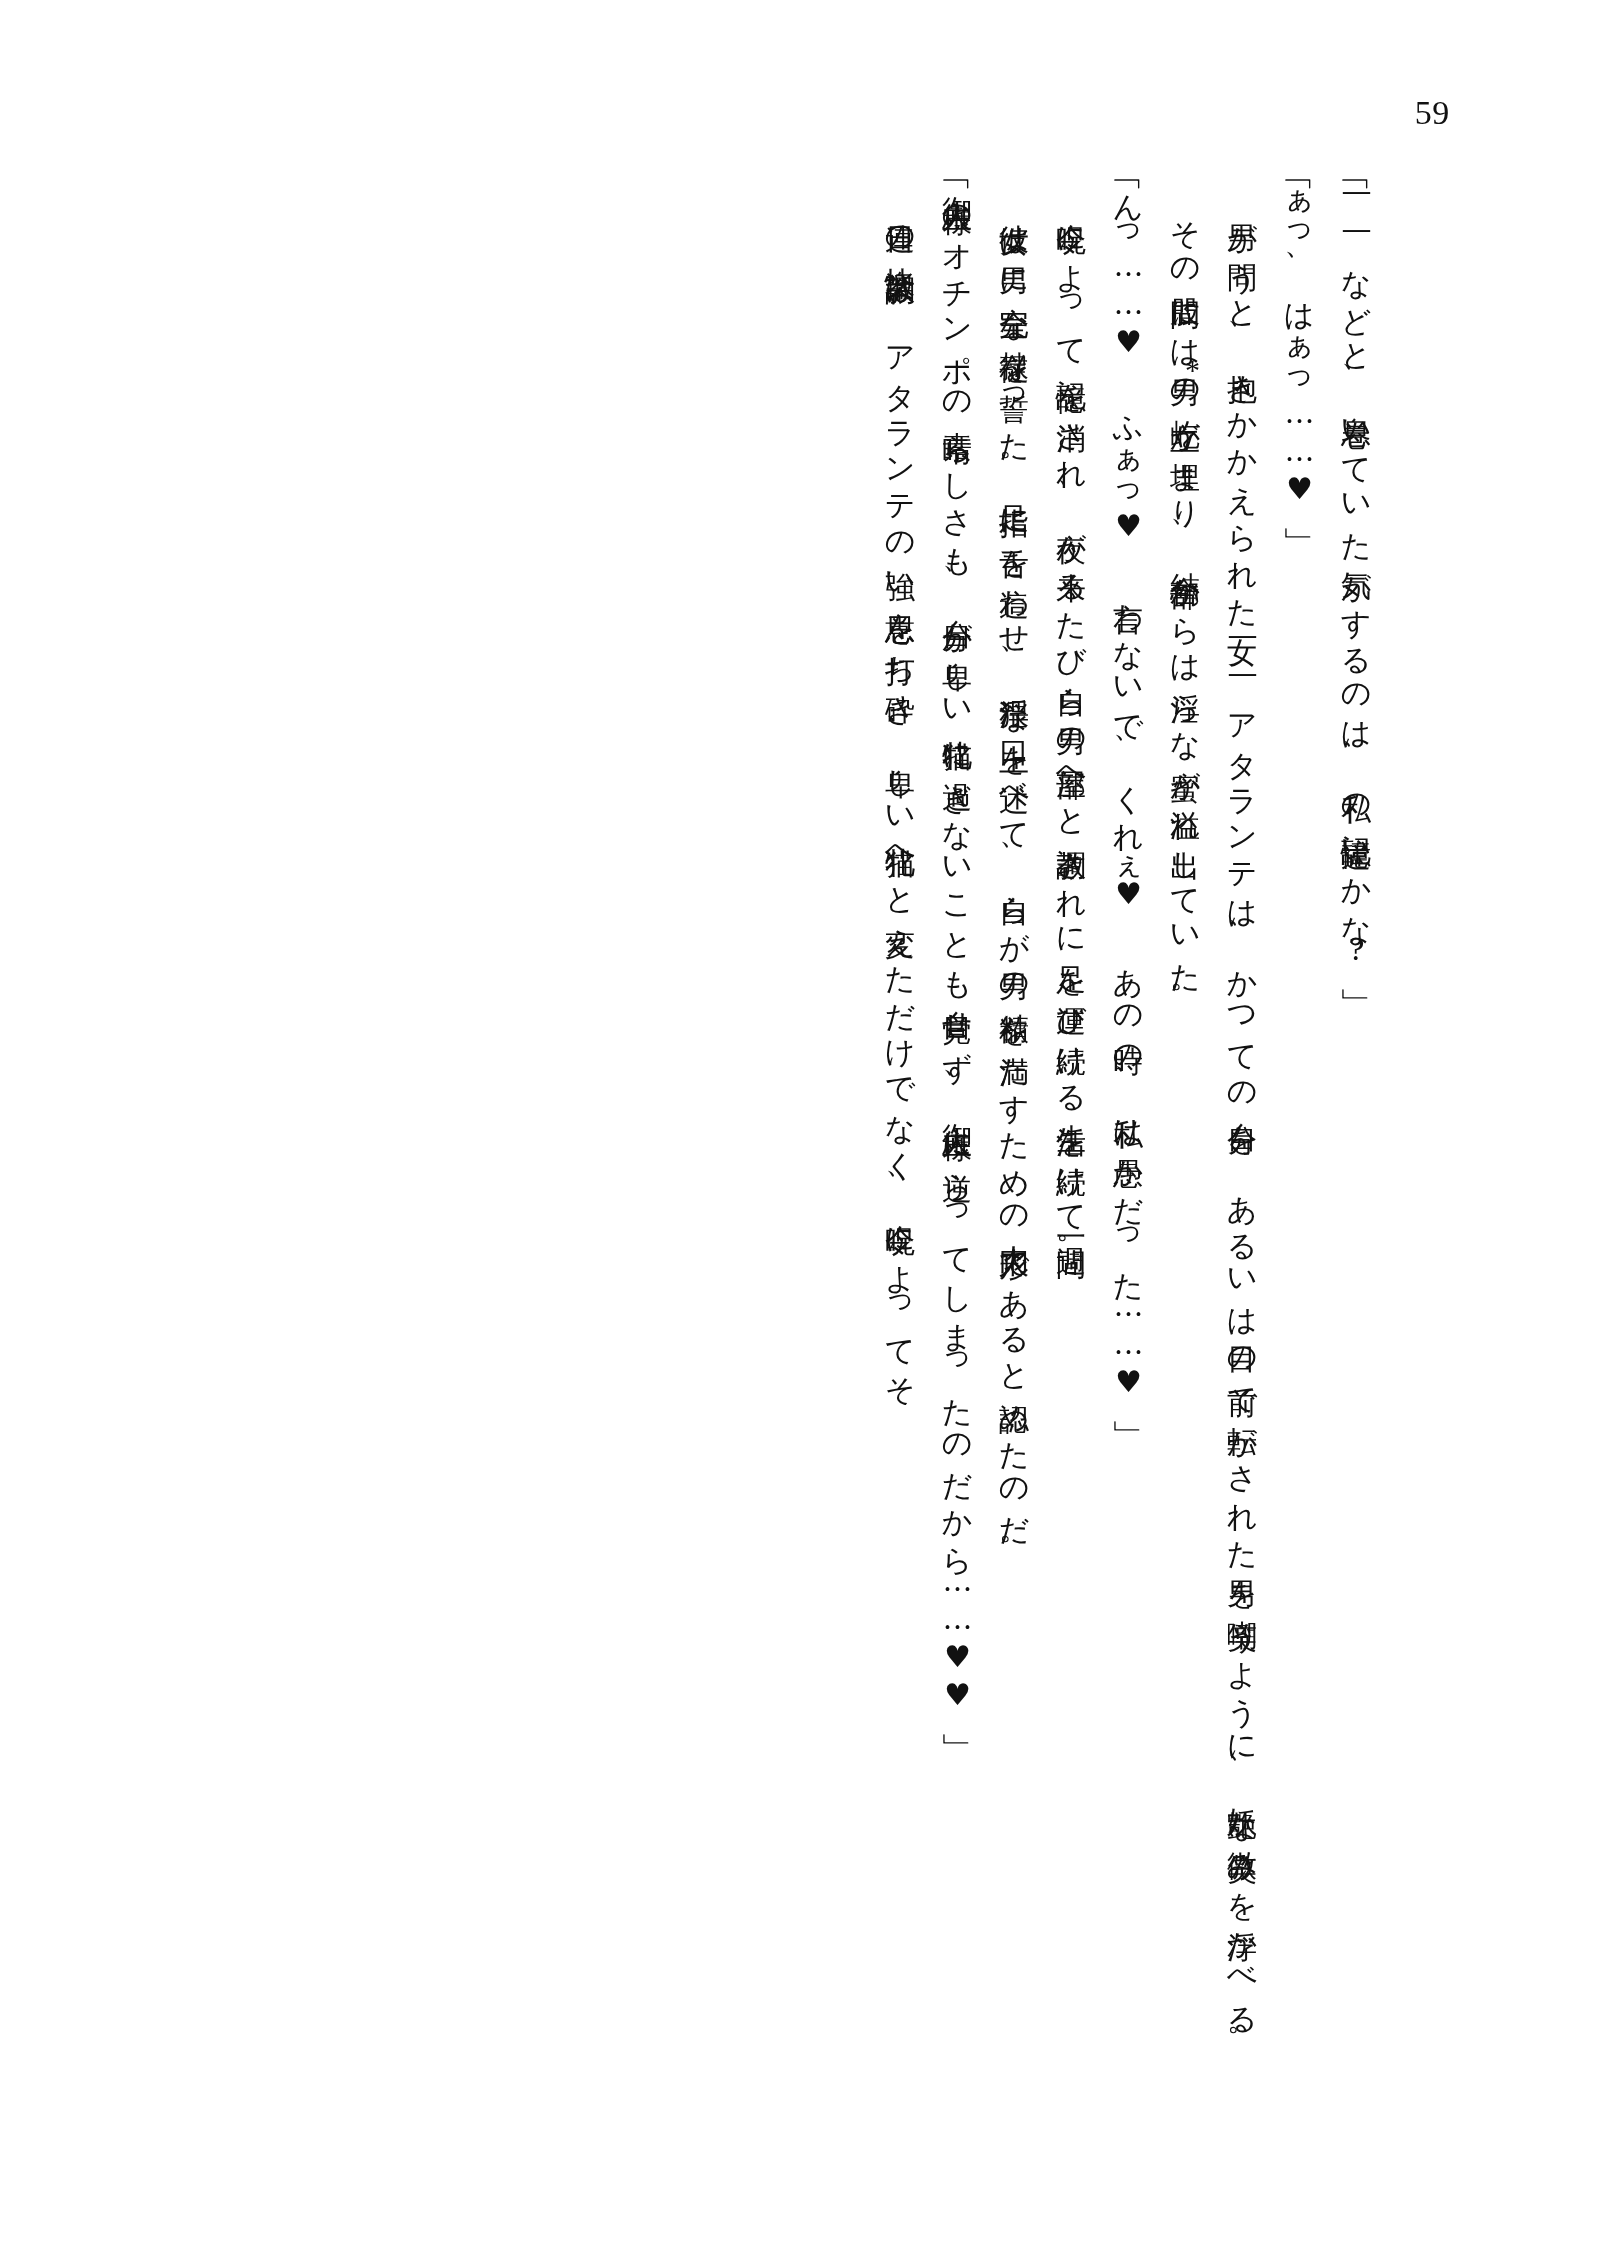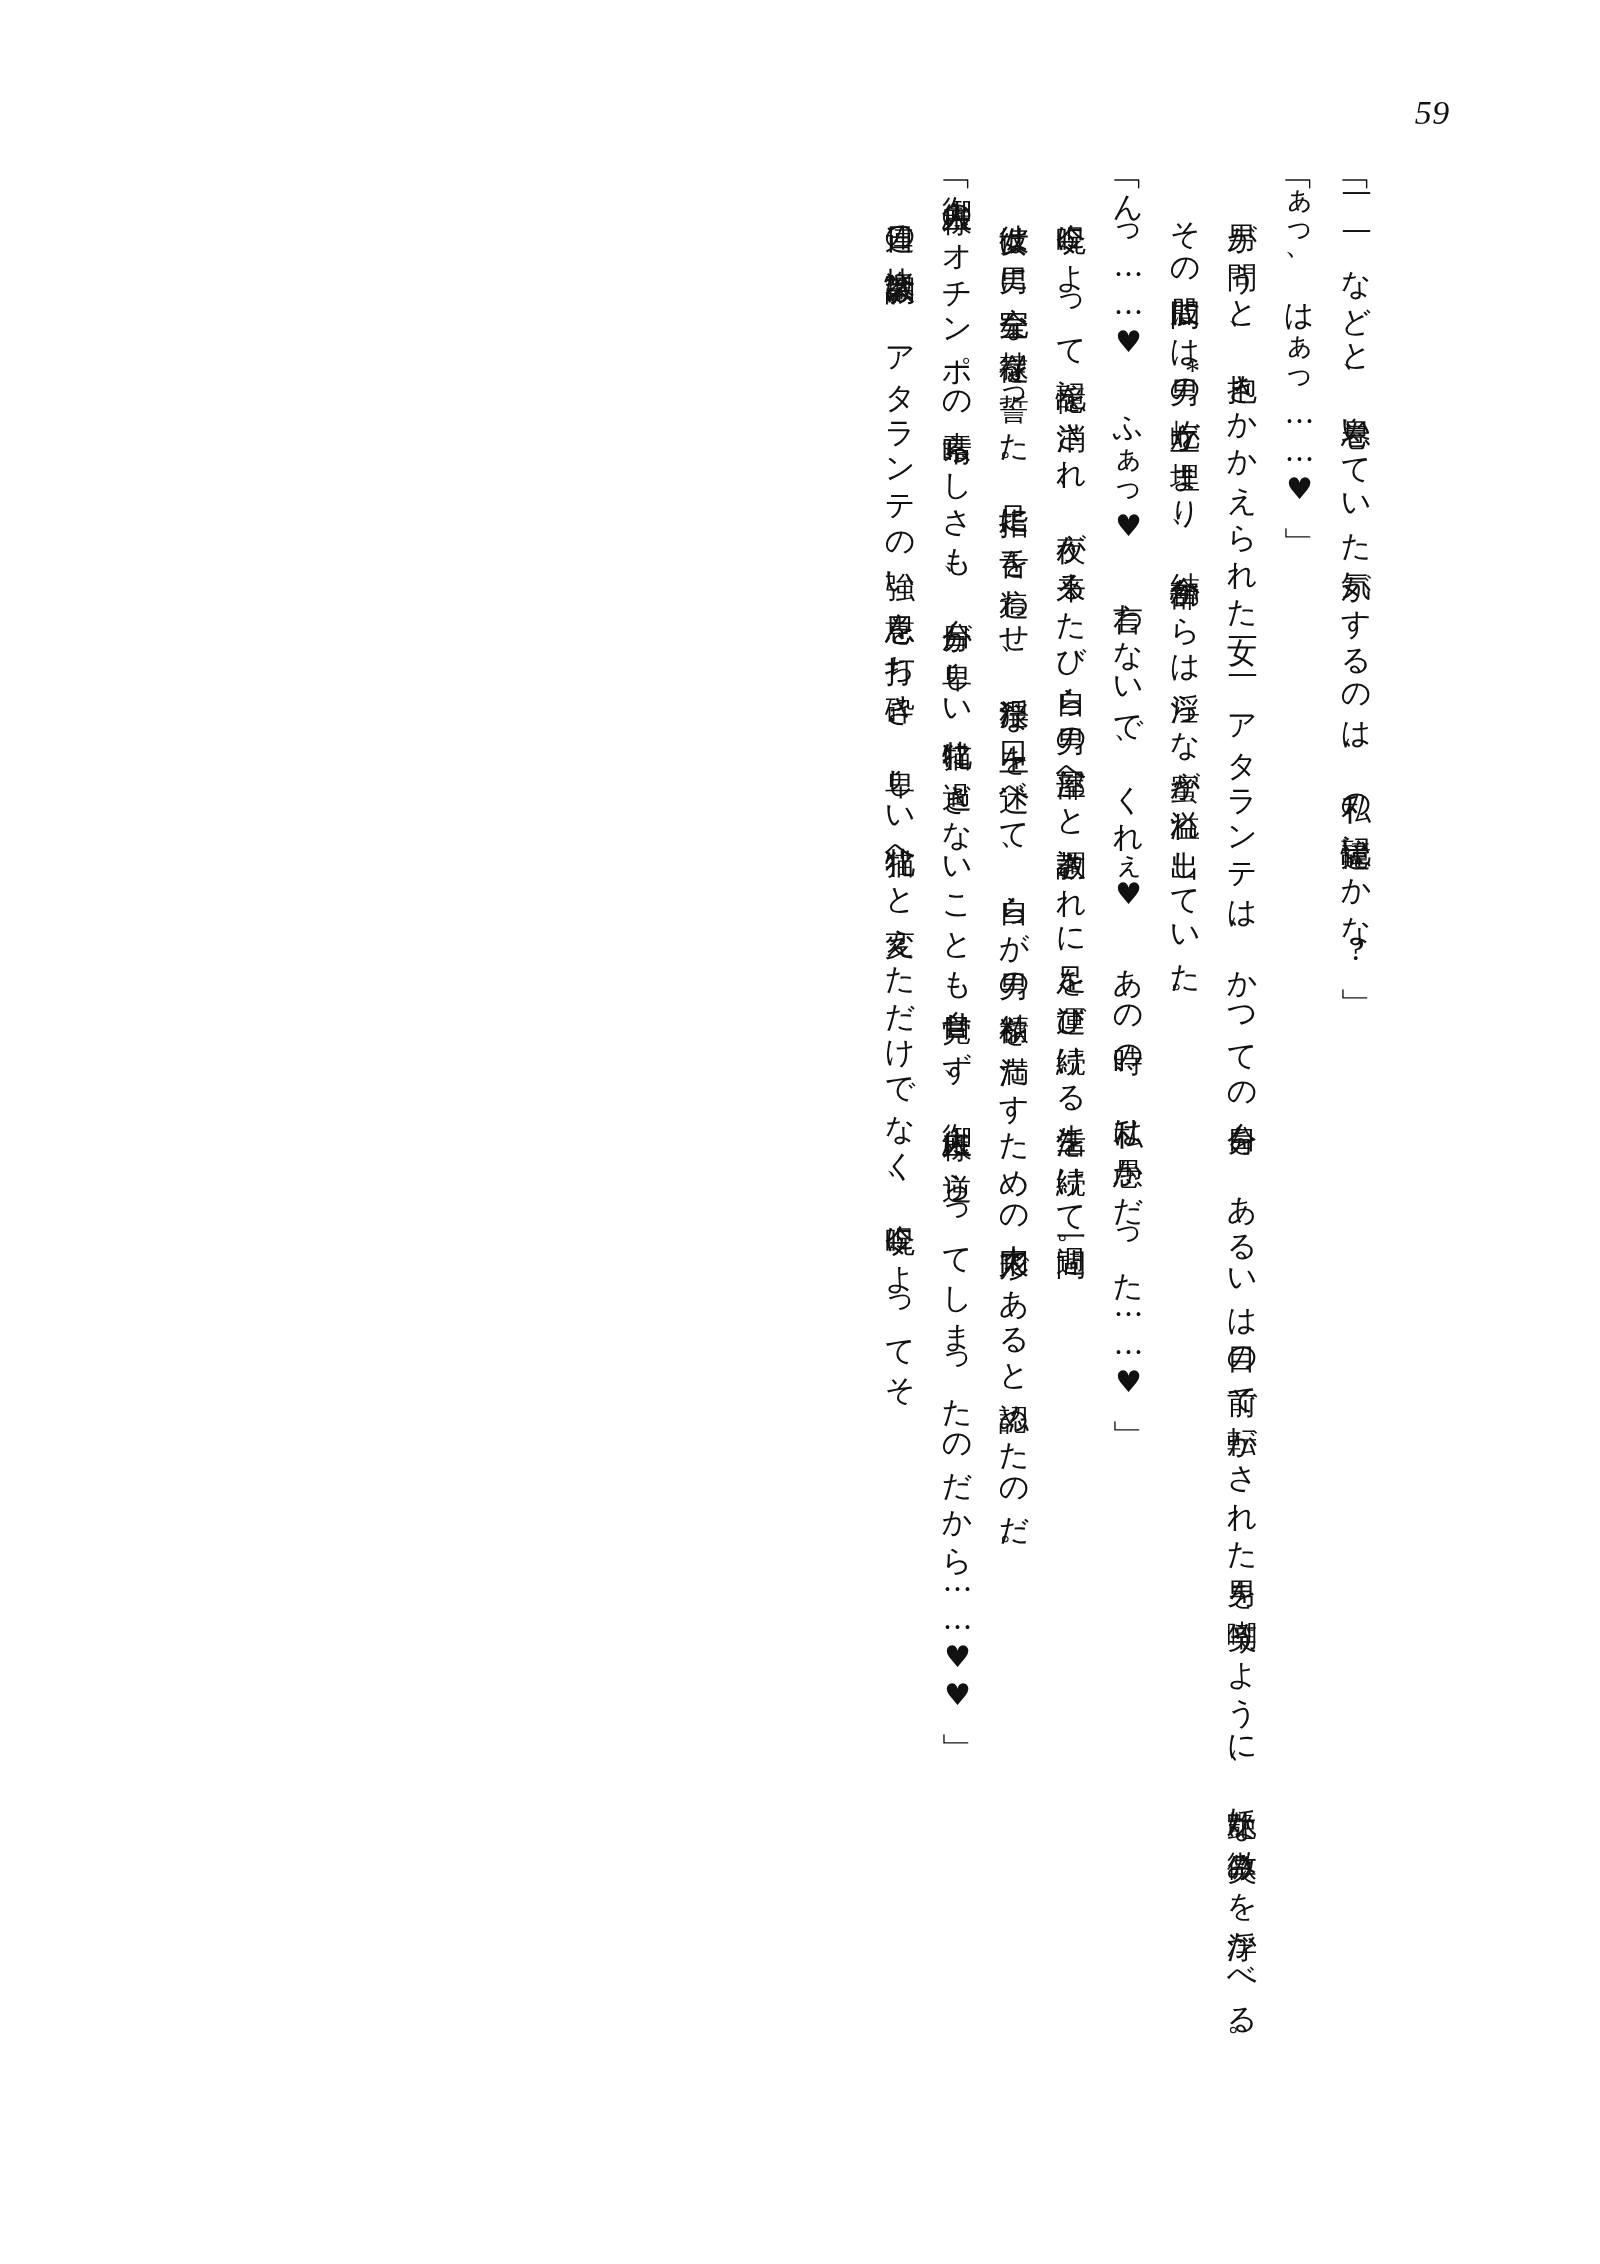--- a/index.html
+++ b/index.html
@@ -22,21 +22,20 @@
   
   .page-number {
     position: absolute;
     top: 96px;
     right: 150px;
     font-size: 34px;
     line-height: 1;
     color: #111111;
     font-family: "Liberation Serif", "DejaVu Serif", serif;
     letter-spacing: 0.02em;
-    font-style: italic;
   }
   
   .scene-break {
     position: absolute;
     top: 355px;
     left: 1185px;
     font-size: 30px;
     line-height: 1;
     color: #111111;
   }

